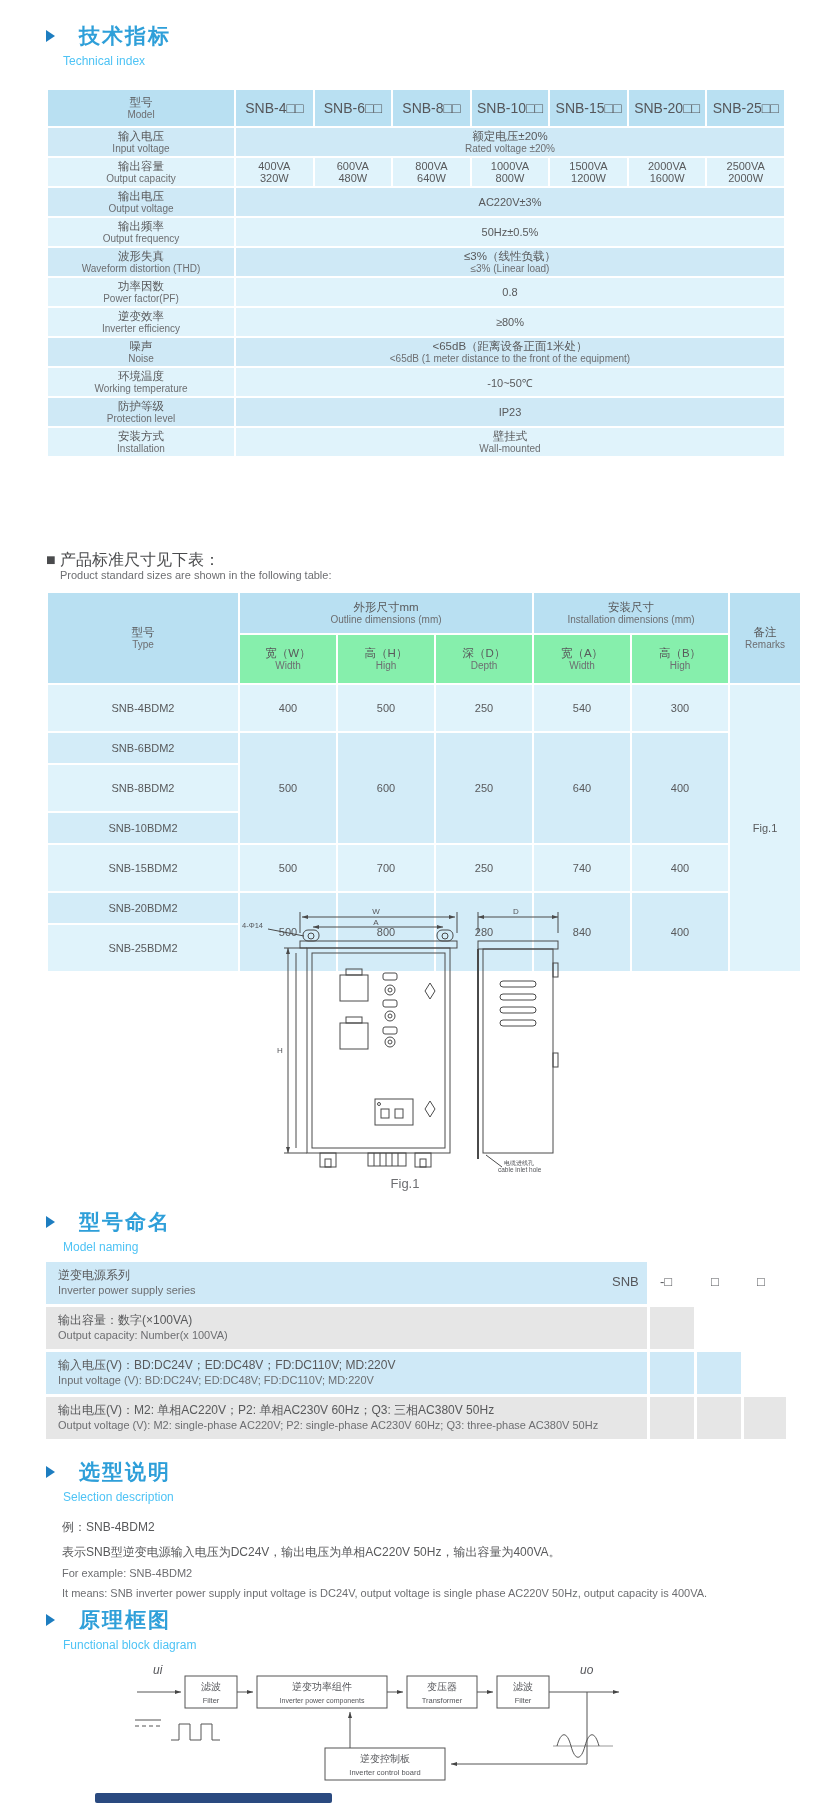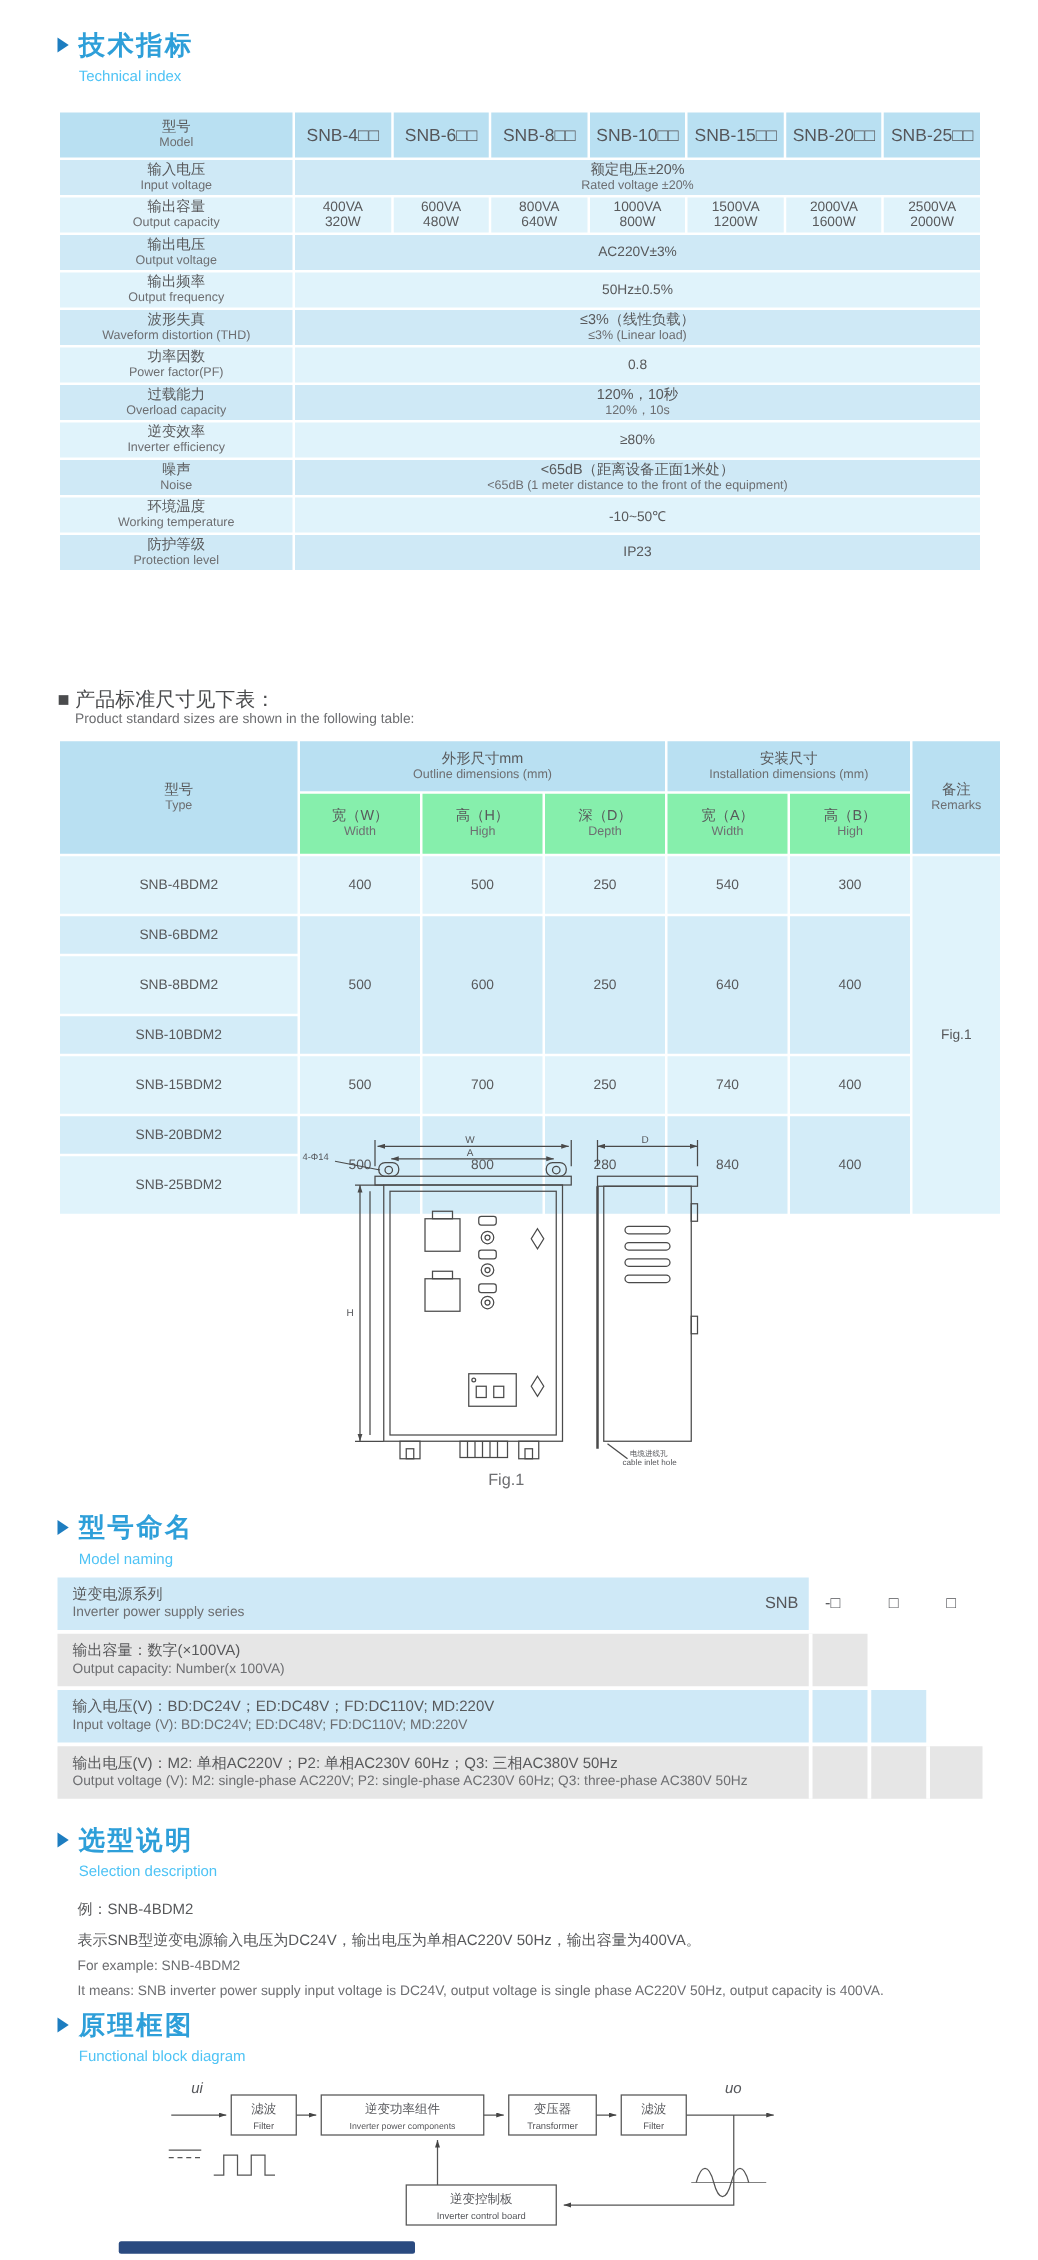--- a/index.html
+++ b/index.html
@@ -1,20 +1,20 @@
 <!DOCTYPE html>
 <html><head>
 <meta charset="utf-8">
 <style>
   *{margin:0;padding:0;box-sizing:border-box}
   html,body{background:#fff}
   body{width:830px;height:1808px;position:relative;font-family:"Liberation Sans",sans-serif;color:#58595b;overflow:hidden}
   
   .sec-head{position:absolute;left:46px}
-  .sec-title-row{display:flex;align-items:center;gap:8px}
+  .sec-title-row{display:flex;align-items:center;gap:24px}
   .tri{width:0;height:0;border-left:9px solid #1d7dc0;border-top:6px solid transparent;border-bottom:6px solid transparent}
   .sec-title{font-size:21px;font-weight:bold;color:#2e9fd9;letter-spacing:2px}
   .sec-sub{font-size:12px;color:#4ec3f5;margin-left:17px;margin-top:4px}
   
   table{border-collapse:separate;border-spacing:2px;table-layout:fixed}
   td{text-align:center;vertical-align:middle}
   .zh{font-size:11.5px;line-height:14px;color:#58595b}
   .en{font-size:10px;line-height:12px;color:#6d6e71}
   .val{font-size:11px;color:#58595b}
   .spec{position:absolute;left:46px;top:88px;width:740px}
@@ -157,30 +157,20 @@
           <div class="en">≤3% (Linear load)</div>
         </td>
   </tr>
   <tr class="rb">
     <td>
           <div class="zh">功率因数</div>
           <div class="en">Power factor(PF)</div>
         </td>
     <td colspan="7" class="val">0.8</td>
   </tr>
-  <tr class="ra">
-    <td>
-          <div class="zh">过载能力</div>
-          <div class="en">Overload capacity</div>
-        </td>
-    <td colspan="7">
-          <div class="zh">120%，10秒</div>
-          <div class="en">120%，10s</div>
-        </td>
-  </tr>
   <tr class="rb">
     <td>
           <div class="zh">逆变效率</div>
           <div class="en">Inverter efficiency</div>
         </td>
     <td colspan="7" class="val">≥80%</td>
   </tr>
   <tr class="ra">
     <td>
           <div class="zh">噪声</div>
@@ -197,20 +187,30 @@
           <div class="en">Working temperature</div>
         </td>
     <td colspan="7" class="val">-10~50℃</td>
   </tr>
   <tr class="ra">
     <td>
           <div class="zh">防护等级</div>
           <div class="en">Protection level</div>
         </td>
     <td colspan="7" class="val">IP23</td>
+  </tr>
+  <tr class="rb">
+    <td>
+          <div class="zh">安装方式</div>
+          <div class="en">Installation</div>
+        </td>
+    <td colspan="7">
+          <div class="zh">壁挂式</div>
+          <div class="en">Wall-mounted</div>
+        </td>
   </tr>
 </tbody>
   </table>
 
 <div class="note-zh">■ 产品标准尺寸见下表：</div>
 <div class="note-en">Product standard sizes are shown in the following table:</div>
 
 <table class="size">
   <colgroup>
       <col style="width:190px">

